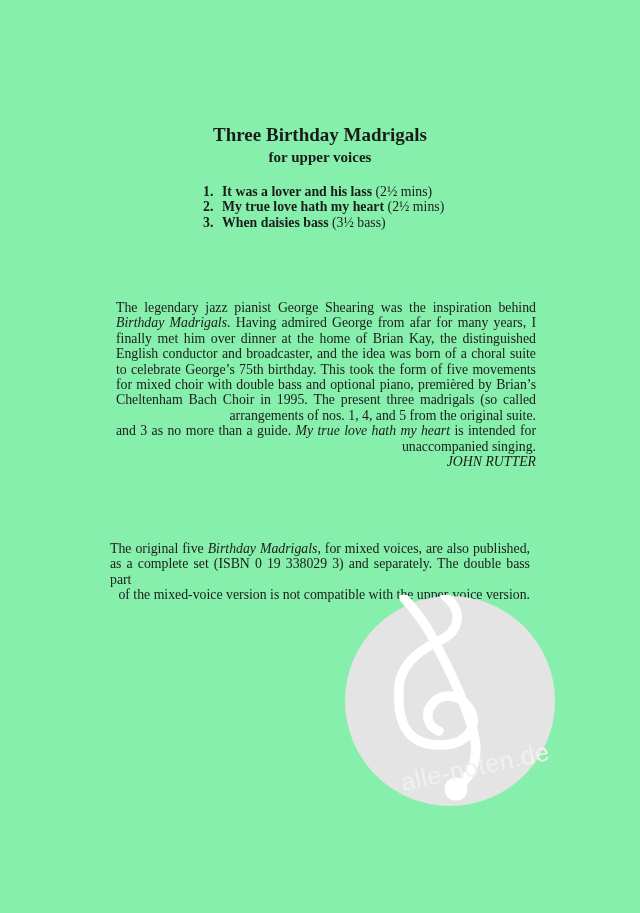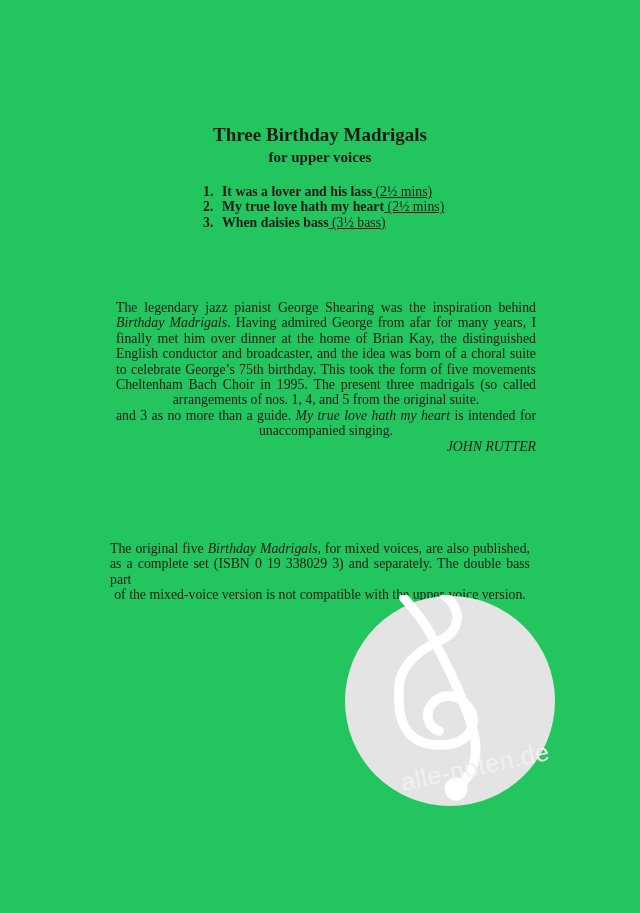--- a/index.html
+++ b/index.html
@@ -1,48 +1,48 @@
 <!DOCTYPE html>
 <html><head>
 <meta charset="utf-8">
 <style>
   html,body{margin:0;padding:0;background:#ffffff;}
   .page{
     position:relative;
     width:640px;height:913px;
-    background:#22c55e;
+    background:#86efac;
     overflow:hidden;
     font-family:"Liberation Serif", serif;
     color:#1b1b1b;
   }
   .doc-title{
     position:absolute;top:124px;left:110px;width:420px;
     text-align:center;font-size:19px;line-height:22px;font-weight:bold;
   }
   .doc-subtitle{
     position:absolute;top:148px;left:110px;width:420px;
     text-align:center;font-size:15px;line-height:18px;font-weight:bold;
   }
   .movements{
     position:absolute;top:184px;left:203px;width:300px;
     font-size:13.8px;line-height:15.4px;
   }
   .movement{white-space:nowrap;}
   .m-num{display:inline-block;width:19px;font-weight:bold;}
   .m-name{font-weight:bold;margin-top:20px;}
-  .m-dur{font-weight:normal;text-decoration:underline;}
+  .m-dur{font-weight:normal;}
   .preface{
     position:absolute;top:300px;left:116px;width:420px;
     font-size:13.8px;line-height:15.4px;
   }
   .note{
     position:absolute;top:541px;left:110px;width:420px;
     font-size:13.8px;line-height:15.4px;
   }
-  .tline{text-align:center;}
+  .tline{text-align:right;}
   .tline.just{text-align:justify;text-align-last:justify;text-justify:inter-word;}
   .tline.ind{text-indent:22px;}
   .tline em{font-style:italic;}
   .signature{
     text-align:right;font-style:italic;margin-top:0;
     font-size:13.8px;line-height:15.4px;
   }
   .watermark{
     position:absolute;left:341px;top:595px;width:218px;height:212px;
   }
@@ -71,20 +71,21 @@
     </div>
   </div>
 
   <div class="preface">
     <div>
         <div class="tline just"><span>The legendary jazz pianist George Shearing was the inspiration behind</span></div>
         <div class="tline just"><em>Birthday Madrigals</em><span>. Having admired George from afar for many years, I</span></div>
         <div class="tline just"><span>finally met him over dinner at the home of Brian Kay, the distinguished</span></div>
         <div class="tline just"><span>English conductor and broadcaster, and the idea was born of a choral suite</span></div>
         <div class="tline just"><span>to celebrate George’s 75th birthday. This took the form of five movements</span></div>
+        <div class="tline just"><span>for mixed choir with double bass and optional piano, premièred by Brian’s</span></div>
         <div class="tline just"><span>Cheltenham Bach Choir in 1995. The present three madrigals (so called</span></div>
         <div class="tline"><span>arrangements of nos. 1, 4, and 5 from the original suite.</span></div>
         <div class="tline just"><span>and 3 as no more than a guide. </span><em>My true love hath my heart</em><span> is intended for</span></div>
         <div class="tline"><span>unaccompanied singing.</span></div>
       </div>
     <div class="signature">JOHN RUTTER</div>
   </div>
 
   <div class="note">
       <div class="tline just"><span>The original five </span><em>Birthday Madrigals</em><span>, for mixed voices, are also published,</span></div>

